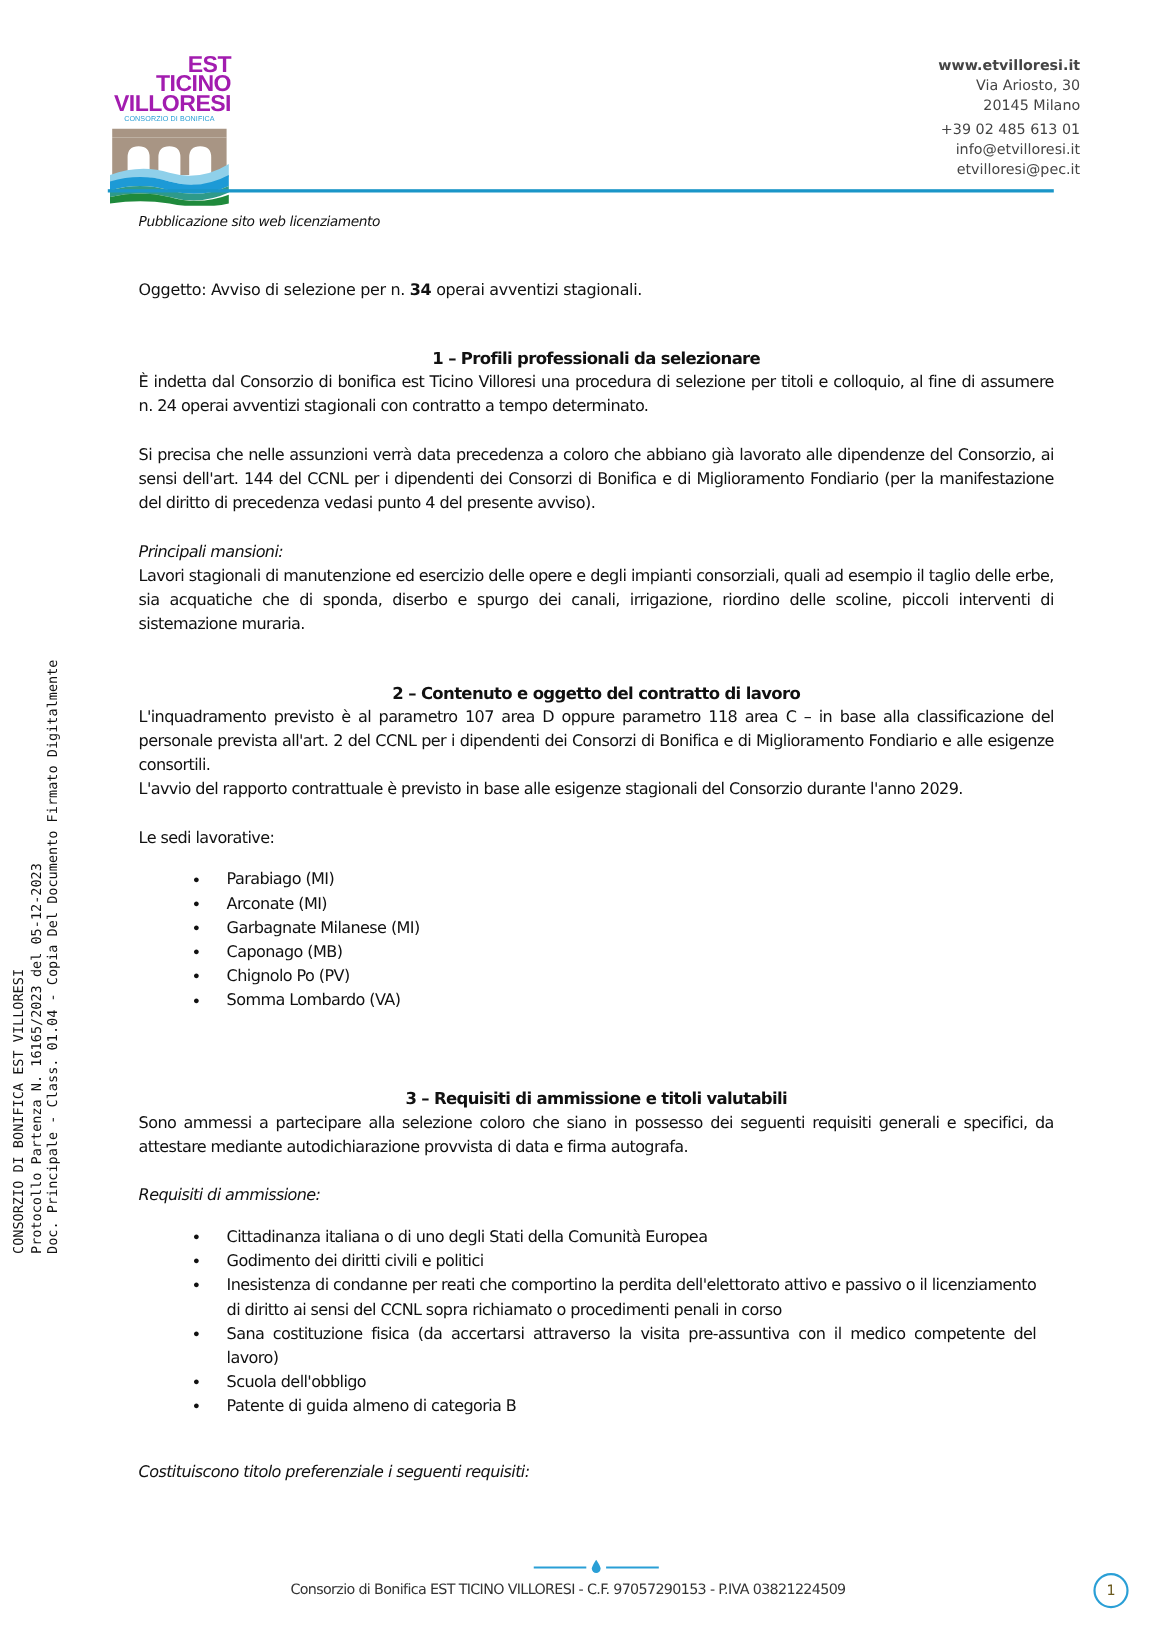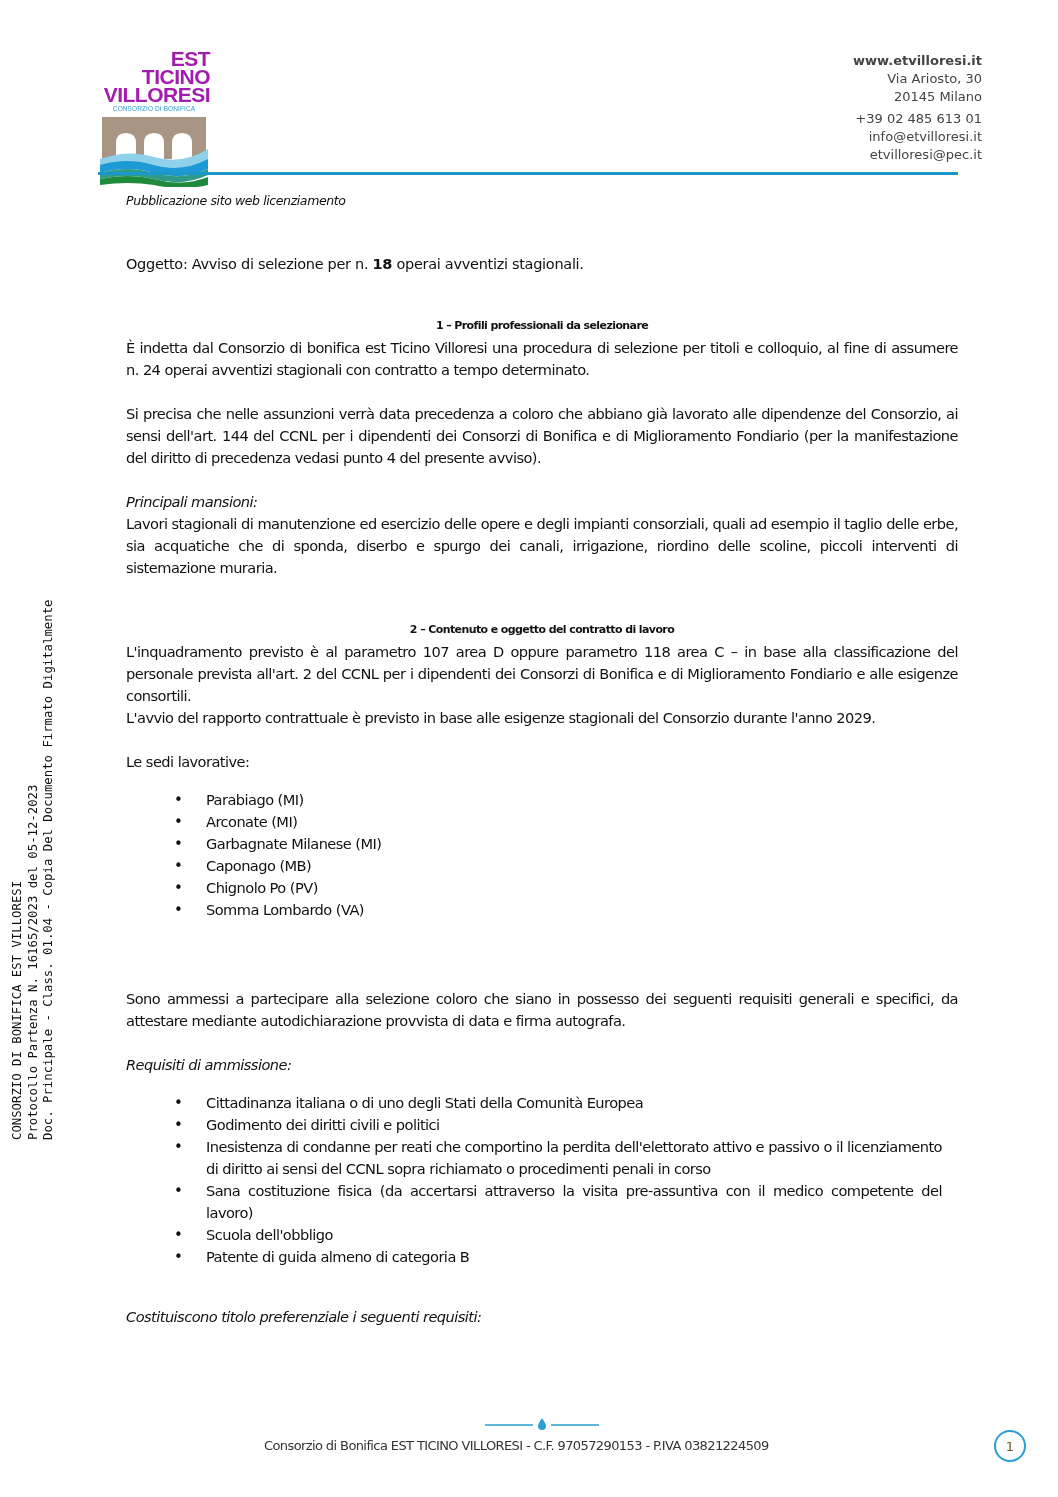--- a/index.html
+++ b/index.html
@@ -16,21 +16,21 @@
 
   .header-rule { position: absolute; left: 98px; top: 172px; width: 860px; height: 3px; background: #1a96c8; }
 
   .pub { position: absolute; left: 126px; top: 193px; font-family: "DejaVu Sans", sans-serif; font-style: italic; font-size: 12.5px; color: #111; letter-spacing: -0.4px; }
 
   .subject { position: absolute; left: 126px; top: 256px; font-family: "DejaVu Sans", sans-serif; font-size: 14.5px; color: #111; letter-spacing: -0.3px; }
   .subject b { font-weight: bold; }
 
   .body-text { position: absolute; left: 126px; width: 832px; font-family: "DejaVu Sans", sans-serif; font-size: 14.6px; line-height: 22px; letter-spacing: -0.55px; color: #111; }
   .justify { text-align: justify; text-align-last: left; }
-  .section-title { text-align: center; font-weight: bold; font-size: 11px; letter-spacing: -0.6px; }
+  .section-title { text-align: center; font-weight: bold; font-size: 15px; letter-spacing: -0.6px; }
   .ital { font-style: italic; }
   ul.bullets { list-style: none; margin: 16px; padding: 0; }
   ul.bullets li { position: relative; padding-left: 64px; }
   ul.bullets li::before { content: "\2022"; position: absolute; left: 32px; top: 0; font-size: 15px; }
 
   .side-stamp { position: absolute; left: 10px; top: 1140px; transform-origin: 0 0; transform: rotate(-90deg); font-family: "DejaVu Sans Mono", monospace; font-size: 12.3px; line-height: 15.5px; color: #111; white-space: pre; }
 
   .footer-deco { position: absolute; left: 485px; top: 1418px; width: 114px; height: 12px; }
   .footer-text { position: absolute; left: 264px; top: 1438px; font-family: "DejaVu Sans", sans-serif; font-size: 13px; color: #333; letter-spacing: -0.6px; }
   .page-num { position: absolute; left: 994px; top: 1430px; width: 28px; height: 28px; border: 2px solid #2a9fd6; border-radius: 50%; display: flex; align-items: center; justify-content: center; font-family: "DejaVu Sans", sans-serif; font-size: 13px; color: #6b5a1e; }
@@ -59,21 +59,21 @@
   <div class="gap"></div>
   <div>+39 02 485 613 01</div>
   <div>info@etvilloresi.it</div>
   <div>etvilloresi@pec.it</div>
 </div>
 
 <div class="header-rule"></div>
 
 <div class="pub">Pubblicazione sito web licenziamento</div>
 
-<div class="subject"><span>Oggetto: Avviso di selezione per n. </span><b>18</b><span> operai avventizi stagionali.</span></div>
+<div class="subject"><span>Oggetto: Avviso di selezione per n. </span><b>34</b><span> operai avventizi stagionali.</span></div>
 
 <div class="body-text" style="top:315px;">
   <div class="section-title">1 – Profili professionali da selezionare</div>
   <div class="justify">È indetta dal Consorzio di bonifica est Ticino Villoresi una procedura di selezione per titoli e colloquio, al fine di assumere n. 24 operai avventizi stagionali con contratto a tempo determinato.</div>
   <div style="height:22px"></div>
   <div class="justify">Si precisa che nelle assunzioni verrà data precedenza a coloro che abbiano già lavorato alle dipendenze del Consorzio, ai sensi dell'art. 144 del CCNL per i dipendenti dei Consorzi di Bonifica e di Miglioramento Fondiario (per la manifestazione del diritto di precedenza vedasi punto 4 del presente avviso).</div>
   <div style="height:22px"></div>
   <div class="ital">Principali mansioni:</div>
   <div class="justify">Lavori stagionali di manutenzione ed esercizio delle opere e degli impianti consorziali, quali ad esempio il taglio delle erbe, sia acquatiche che di sponda, diserbo e spurgo dei canali, irrigazione, riordino delle scoline, piccoli interventi di sistemazione muraria.</div>
 </div>
@@ -88,20 +88,21 @@
     <li>Parabiago (MI)</li>
     <li>Arconate (MI)</li>
     <li>Garbagnate Milanese (MI)</li>
     <li>Caponago (MB)</li>
     <li>Chignolo Po (PV)</li>
     <li>Somma Lombardo (VA)</li>
   </ul>
 </div>
 
 <div class="body-text" style="top:988px;">
+  <div class="section-title">3 – Requisiti di ammissione e titoli valutabili</div>
   <div class="justify">Sono ammessi a partecipare alla selezione coloro che siano in possesso dei seguenti requisiti generali e specifici, da attestare mediante autodichiarazione provvista di data e firma autografa.</div>
   <div style="height:22px"></div>
   <div class="ital">Requisiti di ammissione:</div>
   <ul class="bullets justify">
     <li>Cittadinanza italiana o di uno degli Stati della Comunità Europea</li>
     <li>Godimento dei diritti civili e politici</li>
     <li>Inesistenza di condanne per reati che comportino la perdita dell'elettorato attivo e passivo o il licenziamento di diritto ai sensi del CCNL sopra richiamato o procedimenti penali in corso</li>
     <li>Sana costituzione fisica (da accertarsi attraverso la visita pre-assuntiva con il medico competente del lavoro)</li>
     <li>Scuola dell'obbligo</li>
     <li>Patente di guida almeno di categoria B</li>

